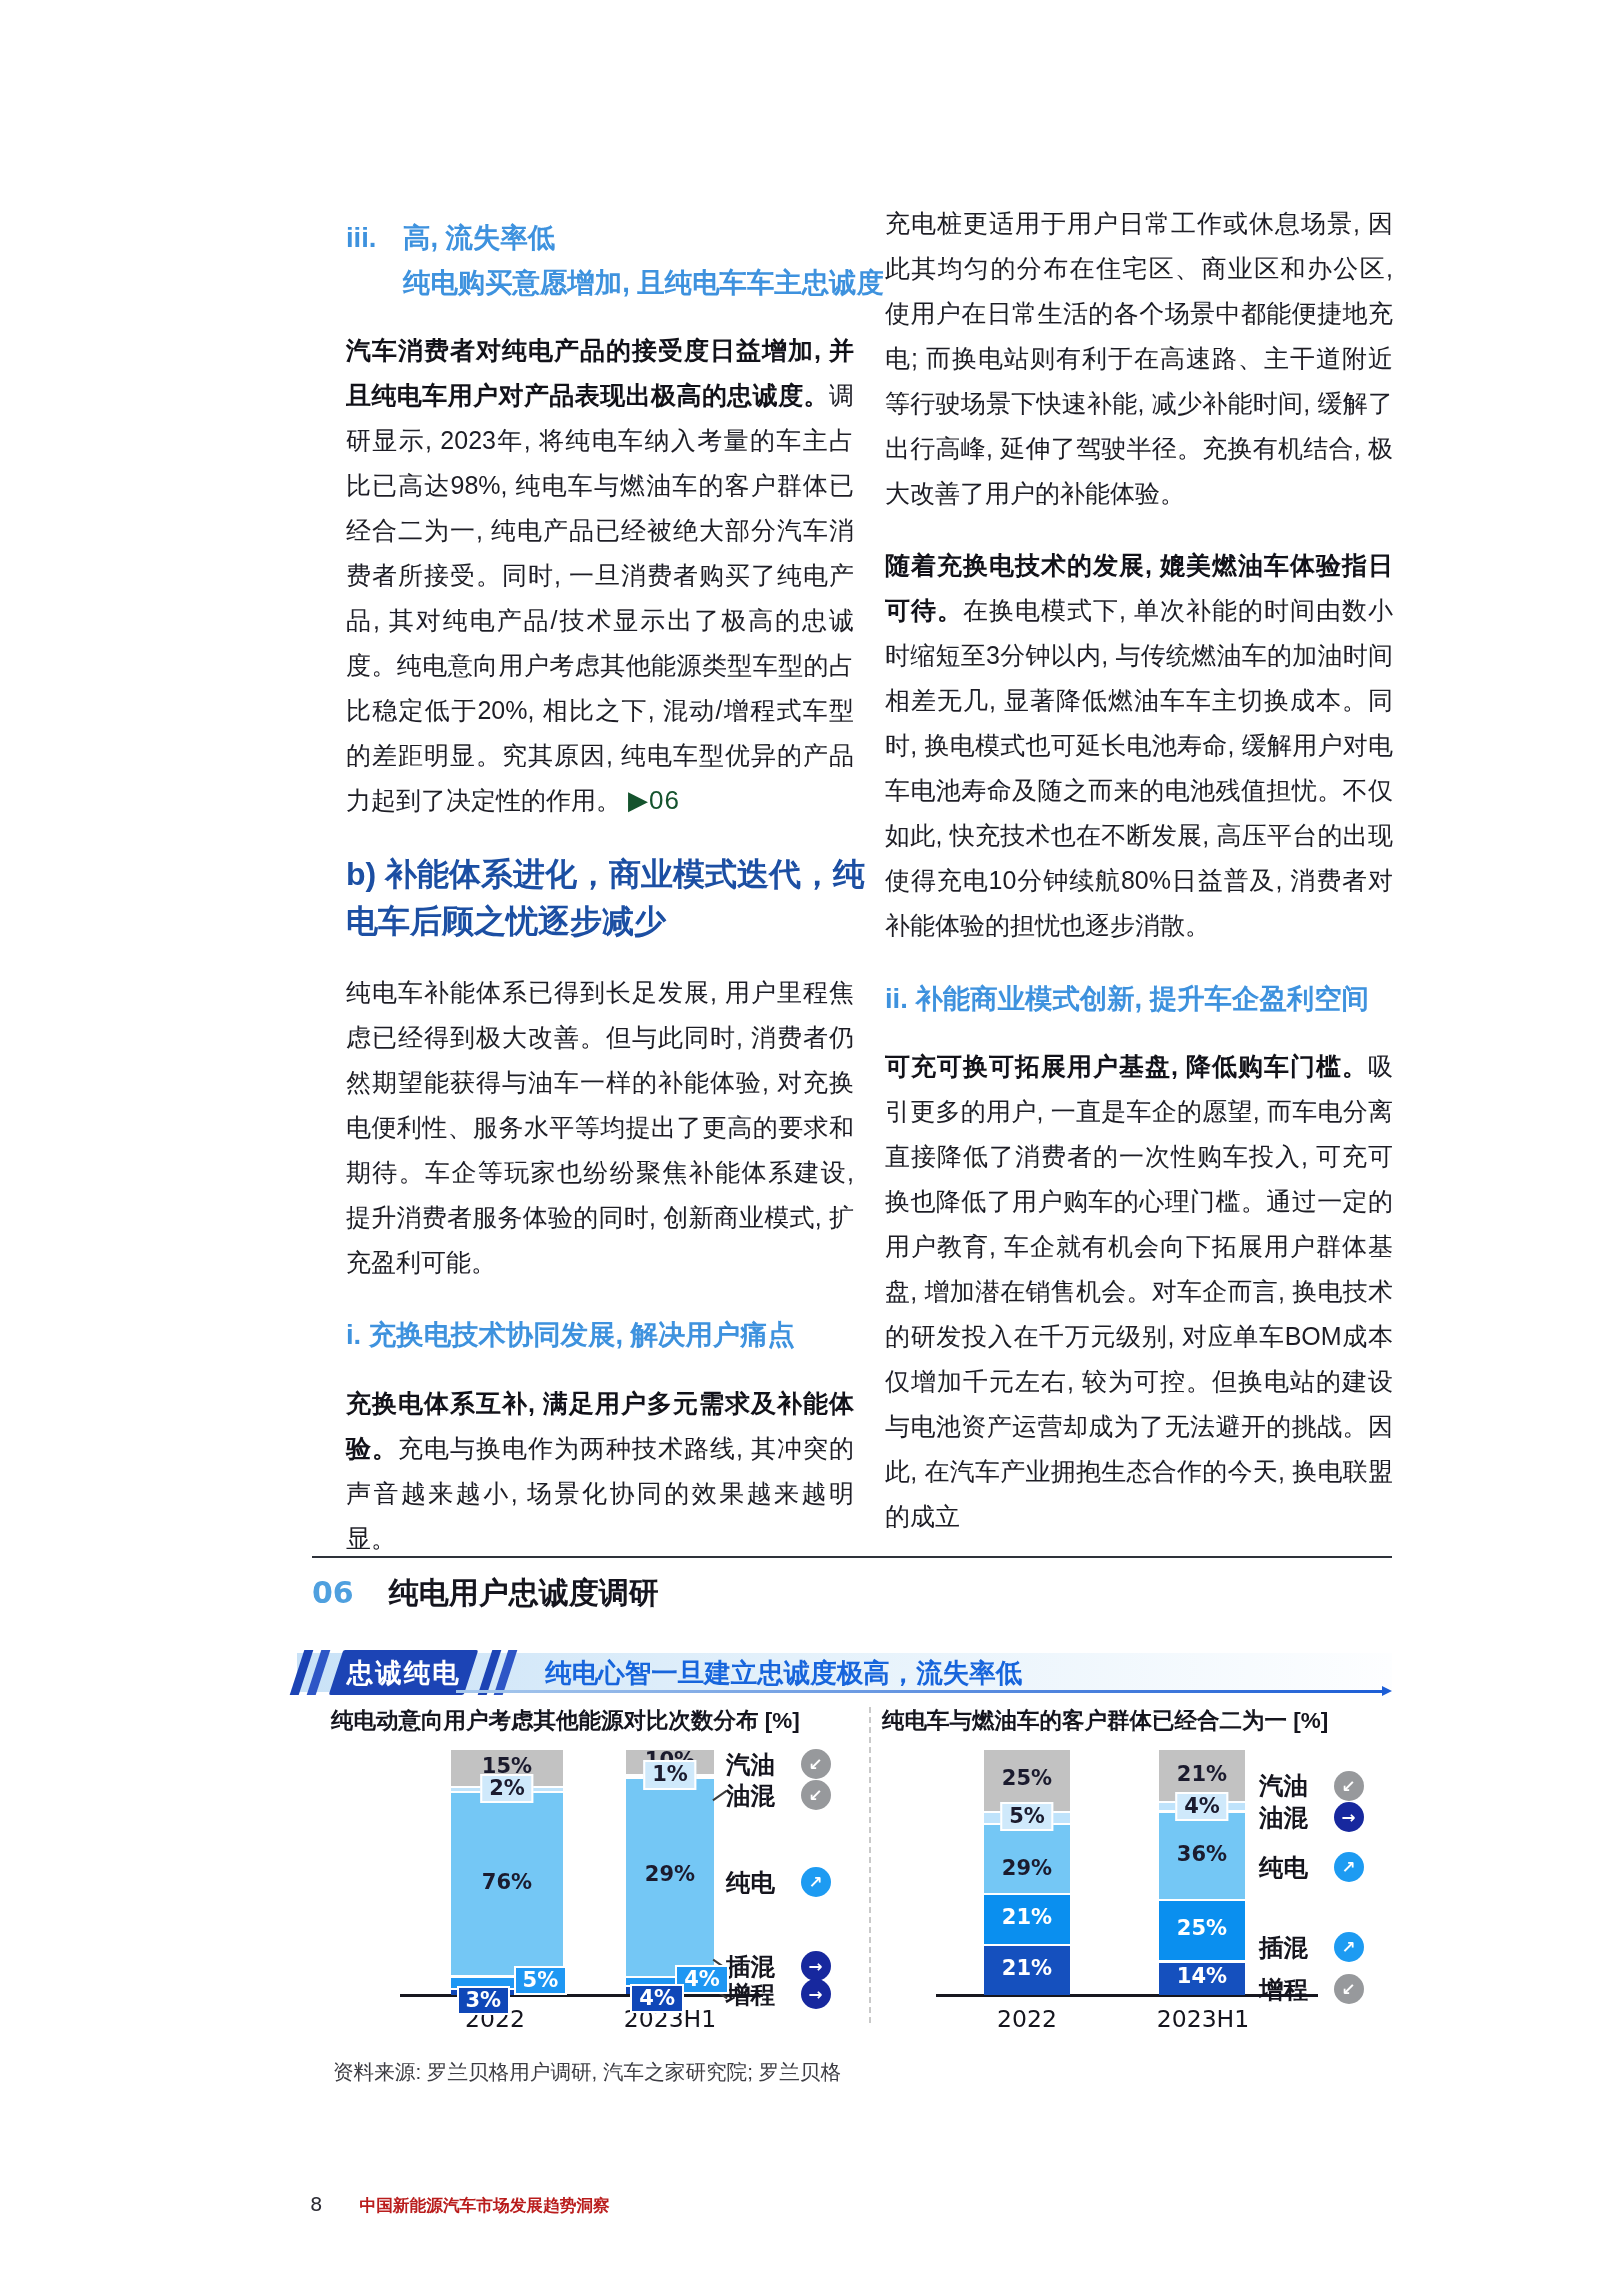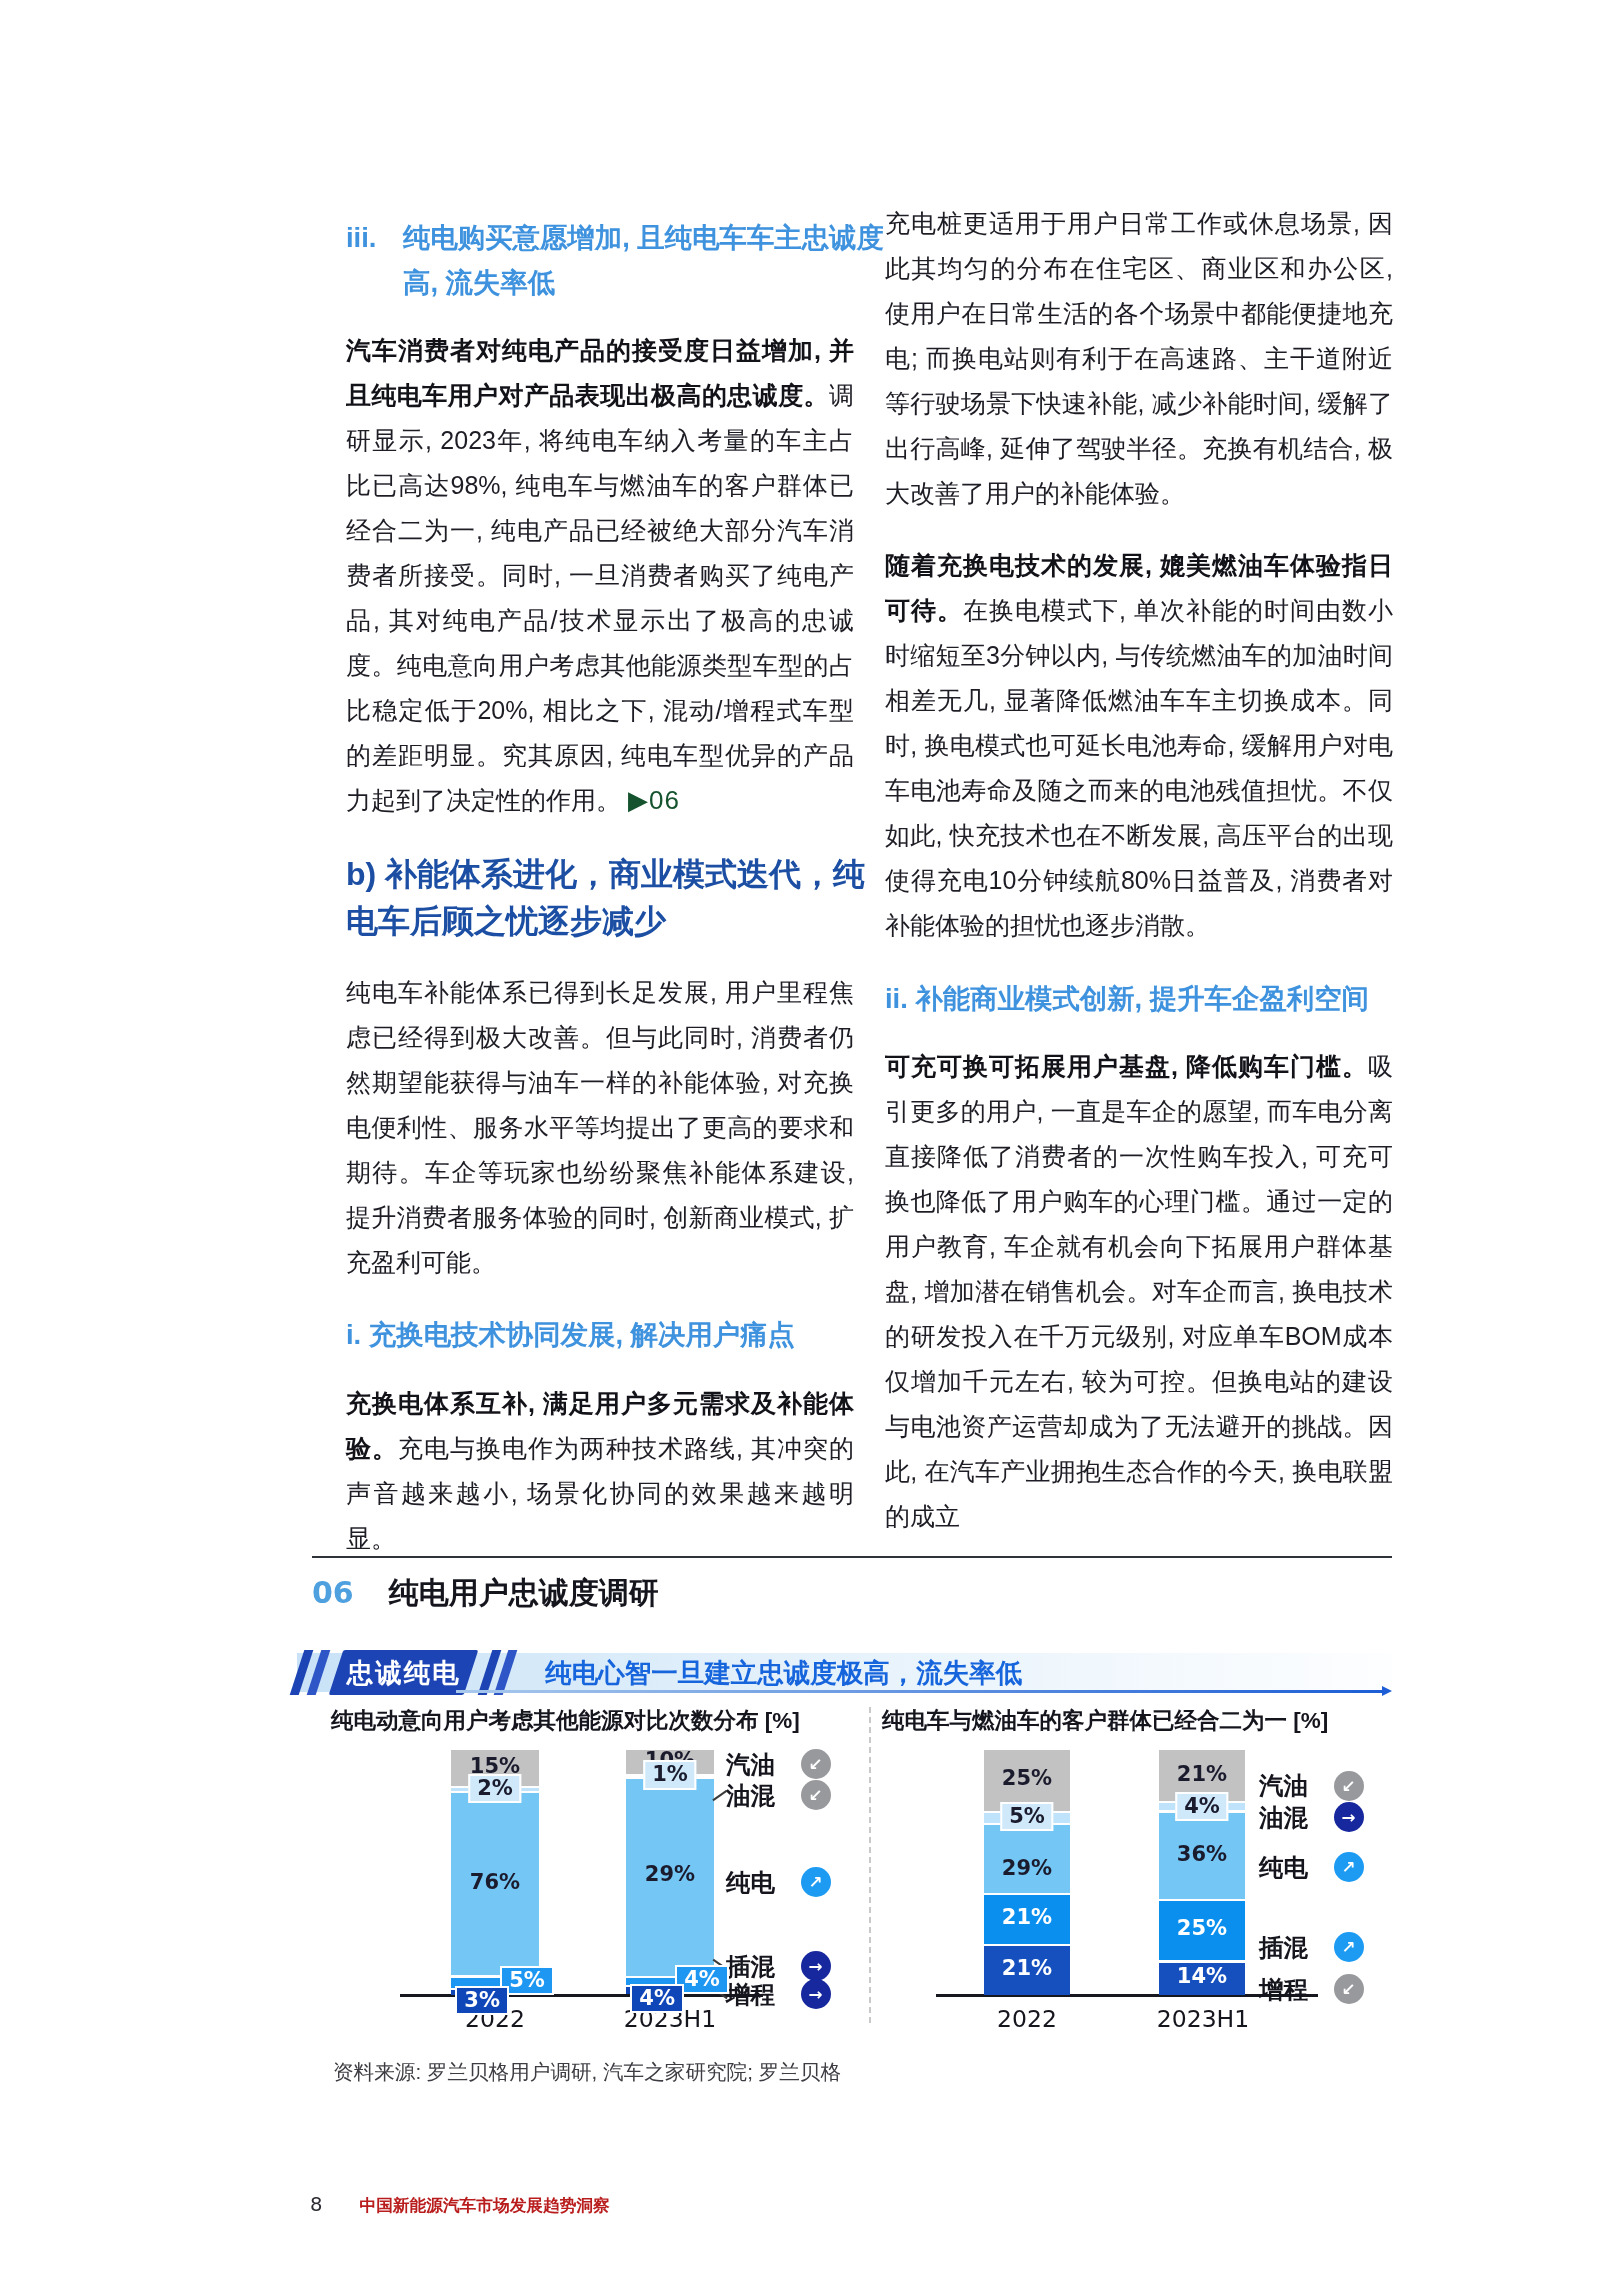--- a/index.html
+++ b/index.html
@@ -79,22 +79,22 @@
 </style>
 </head>
 <body>
 
 <div class="page">
 
   <div class="col col-left">
     <div class="h-blue h-flex">
       <span class="h-marker">iii.</span>
       <span class="h-lines">
+        <div>高, 流失率低</div>
         <div>纯电购买意愿增加, 且纯电车车主忠诚度</div>
-        <div>高, 流失率低</div>
       </span>
     </div>
     <p><strong>汽车消费者对纯电产品的接受度日益增加, 并且纯电车用户对产品表现出极高的忠诚度。</strong><span>调研显示, 2023年, 将纯电车纳入考量的车主占比已高达98%, 纯电车与燃油车的客户群体已经合二为一, 纯电产品已经被绝大部分汽车消费者所接受。同时, 一旦消费者购买了纯电产品, 其对纯电产品/技术显示出了极高的忠诚度。纯电意向用户考虑其他能源类型车型的占比稳定低于20%, 相比之下, 混动/增程式车型的差距明显。究其原因, 纯电车型优异的产品力起到了决定性的作用。</span> <span class="ref">▶06</span></p>
     <div class="h-dark h-lines">
       <div>b) 补能体系进化，商业模式迭代，纯</div>
       <div>电车后顾之忧逐步减少</div>
     </div>
     <p>纯电车补能体系已得到长足发展, 用户里程焦虑已经得到极大改善。但与此同时, 消费者仍然期望能获得与油车一样的补能体验, 对充换电便利性、服务水平等均提出了更高的要求和期待。车企等玩家也纷纷聚焦补能体系建设, 提升消费者服务体验的同时, 创新商业模式, 扩充盈利可能。</p>
     <div class="h-blue">
       <span>i.</span>&nbsp;<span>充换电技术协同发展, 解决用户痛点</span>
@@ -126,21 +126,21 @@
     <span class="slash a"></span>
     <span class="slash b"></span>
     <span class="banner-msg">纯电心智一旦建立忠诚度极高，流失率低</span>
   </div>
   <div class="banner-line"></div>
 
   <div class="chart chart-0">
     <div class="chart-title">纯电动意向用户考虑其他能源对比次数分布 [%]</div>
     <div class="plot">
         <div class="axis" style="left: 69px; width: 363px;"></div>
-        <div class="bar" style="left: 120px; width: 88px;">
+        <div class="bar" style="left: 120px; width: 112px;">
           <div class="seg" style="top: 0px; height: 36px; background: rgb(194, 194, 194);"></div>
           <div class="val dark" style="top: 4.5px;">15%</div>
           <div class="seg sep" style="top: 36px; height: 4.9px; background: rgb(191, 227, 251);"></div>
           <div class="chip pale" style="top: 24px;">2%</div>
           <div class="seg sep" style="top: 41px; height: 184px; background: rgb(116, 199, 245);"></div>
           <div class="val dark" style="top: 120px;">76%</div>
           <div class="seg sep" style="top: 226px; height: 12px; background: rgb(30, 151, 243);"></div>
           <div class="chip bright" style="top: 216px;">5%</div>
           <div class="seg sep" style="top: 238px; height: 7.3px; background: rgb(15, 71, 184);"></div>
           <div class="chip navy" style="top: 236px;">3%</div>

